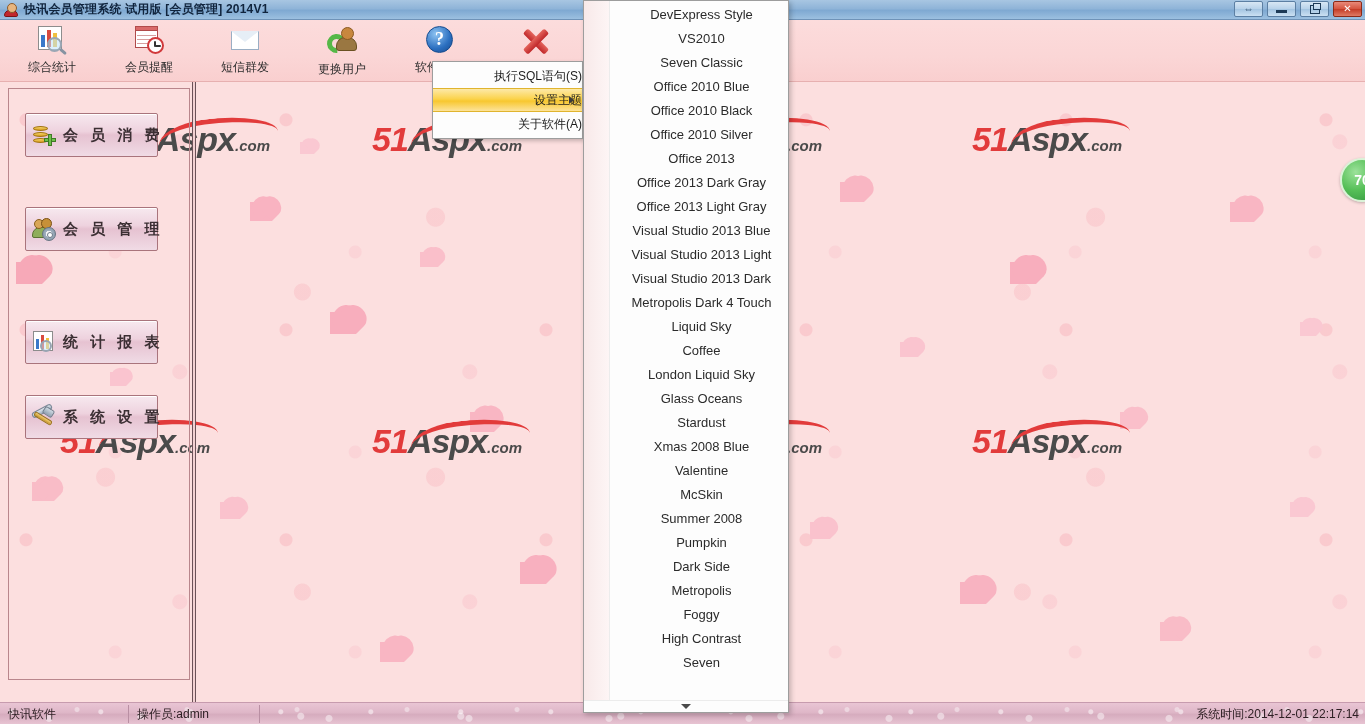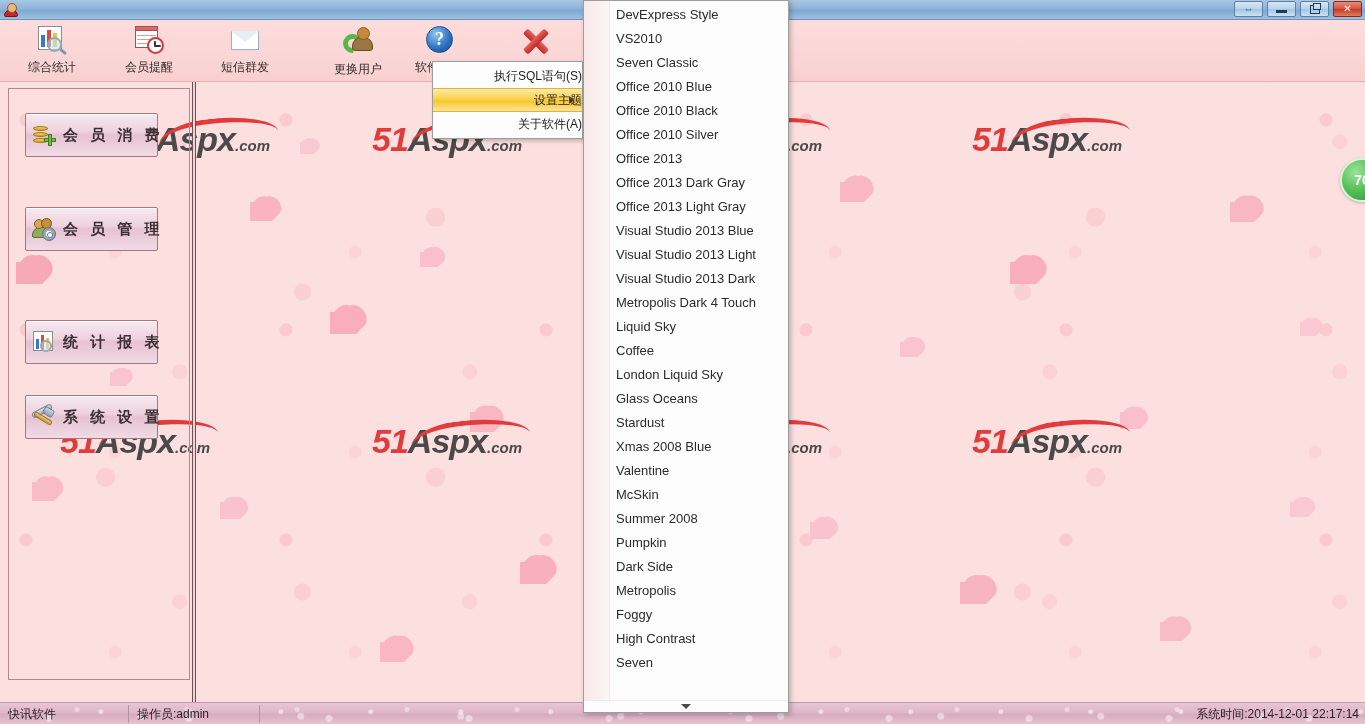--- a/index.html
+++ b/index.html
@@ -227,21 +227,21 @@
     position: absolute; right: 8px; top: 50%; margin-top: -4px;
     width: 0; height: 0; border-top: 4px solid transparent; border-bottom: 4px solid transparent;
     border-left: 5px solid #3a3a3a;
   }
 
   
   .theme-menu {
     position: absolute; left: 583px; top: 0px; width: 206px; height: 713px;
     background: #fdfdfd; border: 1px solid #9d9d9d;
     box-shadow: 2px 2px 5px rgba(0,0,0,0.22);
-    z-index: 50; box-sizing: border-box; overflow: hidden;
+    z-index: 50; box-sizing: border-box; overflow: hidden; text-align: center;
   }
   .theme-gutter {
     position: absolute; left: 0; top: 0; width: 25px; height: 100%;
     background: linear-gradient(to right,#f8e9e9,#fdf5f5);
     border-right: 1px solid #ececec;
   }
   .theme-list { position: absolute; left: 26px; top: 2px; right: 1px; }
   .theme-item {
     height: 24px; line-height: 24px;
     font-size: 13px; color: #2b2b2b; padding-left: 6px;
@@ -283,20 +283,21 @@
 </head>
 <body>
 
 <div id="app">
 
   <div class="titlebar">
     <div class="titlebar-icon">
       <div class="ti-body"></div>
         <div class="ti-head"></div>
     </div>
+    <span class="title-text">快讯会员管理系统 试用版 [会员管理] 2014V1</span>
     <div class="win-buttons">
       <div class="win-btn">
         <span class="glyph">⇔</span>
       </div>
       <div class="win-btn">
         <div class="min-bar"></div>
       </div>
       <div class="win-btn">
         <div class="max-outer">
             <div class="max-inner"></div>
@@ -337,21 +338,21 @@
     </div>
 
     <div class="tb-item" style="left:199px;">
       <div class="tb-icon">
         <div class="ic-env"></div>
           <div class="ic-env-f1"></div>
       </div>
       <div class="tb-label">短信群发</div>
     </div>
 
-    <div class="tb-item" style="left:312px;gap:30px;">
+    <div class="tb-item" style="left:296px;gap:30px;">
       <div class="tb-icon">
         <div class="ic-arrow-c"></div>
           <div class="ic-arrow-t"></div>
         <div class="ic-usr-body"></div>
           <div class="ic-usr-head"></div>
       </div>
       <div class="tb-label">更换用户</div>
     </div>
 
     <div class="tb-item" style="left:393px;">

